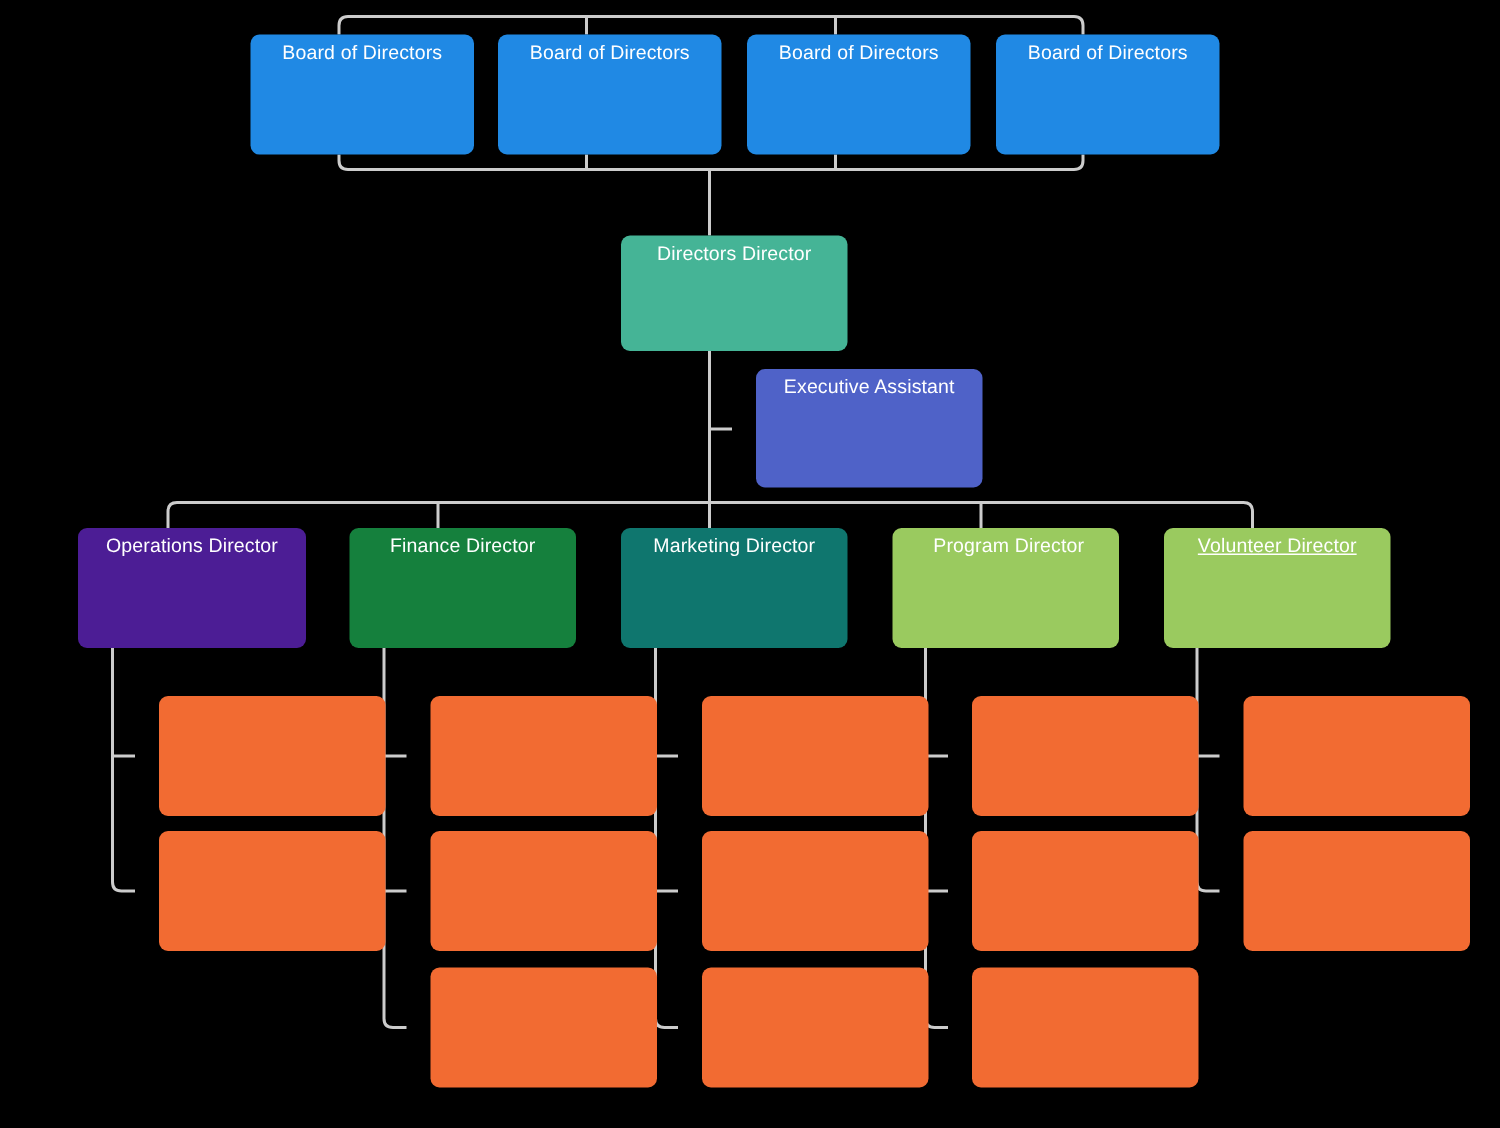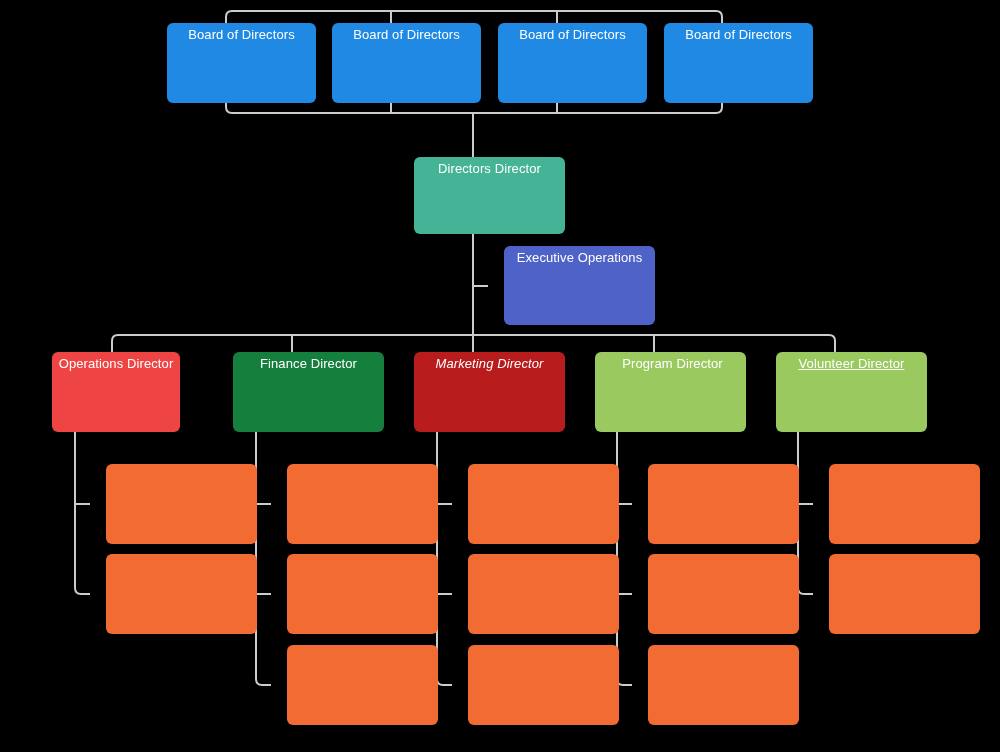--- a/index.html
+++ b/index.html
@@ -109,29 +109,29 @@
       <div class="node" style="left: 482px; top: 23px; width: 149px; height: 80px; background: rgb(32, 137, 228);">
         <span class="node-label">Board of Directors</span>
       </div>
       <div class="node" style="left: 648px; top: 23px; width: 149px; height: 80px; background: rgb(32, 137, 228);">
         <span class="node-label">Board of Directors</span>
       </div>
       <div class="node" style="left: 398px; top: 157px; width: 151px; height: 77px; background: rgb(69, 180, 150);">
         <span class="node-label">Directors Director</span>
       </div>
       <div class="node" style="left: 488px; top: 246px; width: 151px; height: 79px; background: rgb(79, 98, 200);">
-        <span class="node-label">Executive Operations</span>
+        <span class="node-label">Executive Assistant</span>
       </div>
-      <div class="node" style="left: 36px; top: 352px; width: 128px; height: 80px; background: #ef4444;">
+      <div class="node" style="left: 36px; top: 352px; width: 152px; height: 80px; background: #4c1d95;">
         <span class="node-label">Operations Director</span>
       </div>
       <div class="node" style="left: 217px; top: 352px; width: 151px; height: 80px; background: #15803d;">
         <span class="node-label">Finance Director</span>
       </div>
-      <div class="node" style="left: 398px; top: 352px; width: 151px; height: 80px; background: #b91c1c; font-style: italic;">
+      <div class="node" style="left: 398px; top: 352px; width: 151px; height: 80px; background: #0f766e;">
         <span class="node-label">Marketing Director</span>
       </div>
       <div class="node" style="left: 579px; top: 352px; width: 151px; height: 80px; background: rgb(154, 202, 95); padding-left: 12px;">
         <span class="node-label">Program Director</span>
       </div>
       <div class="node" style="left: 760px; top: 352px; width: 151px; height: 80px; background: rgb(154, 202, 95); text-decoration: underline;">
         <span class="node-label">Volunteer Director</span>
       </div>
       <div class="node" style="left: 90px; top: 464px; width: 151px; height: 80px; background: rgb(242, 107, 50);">
         <span class="node-label"></span>

